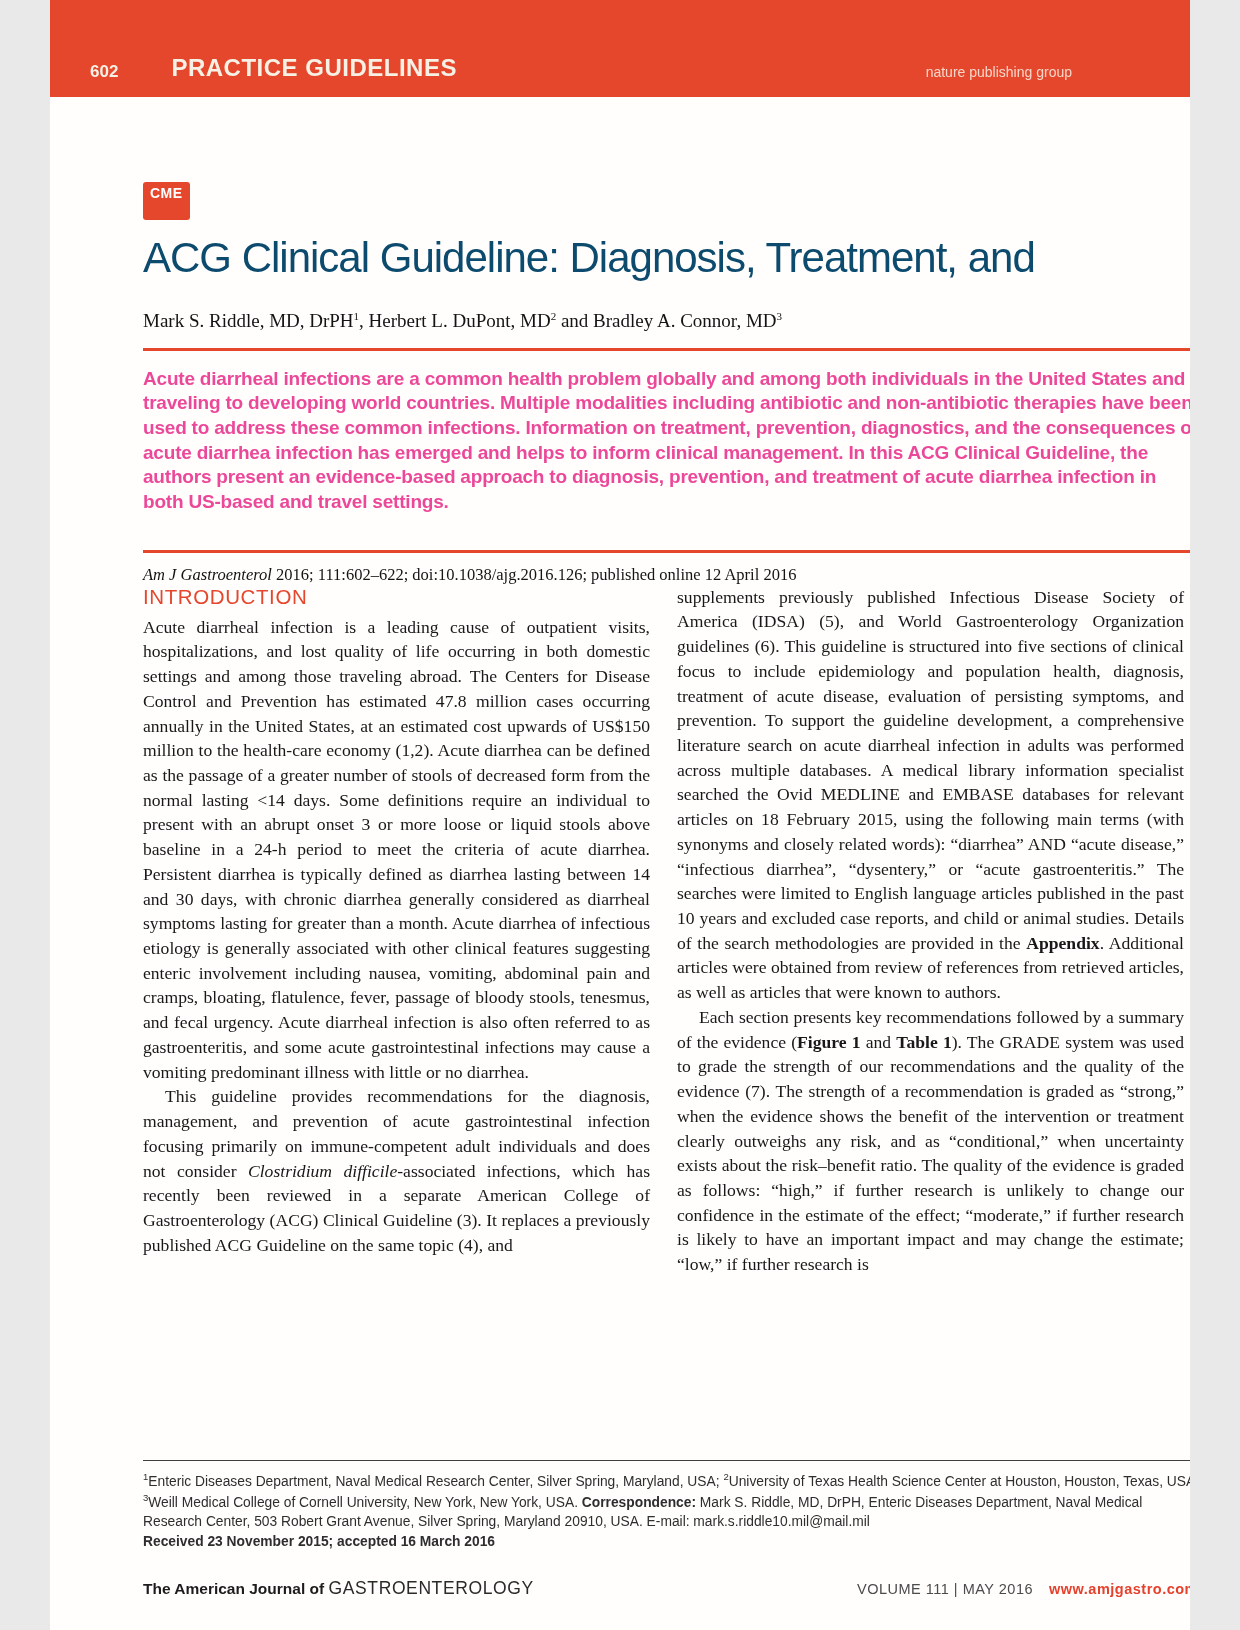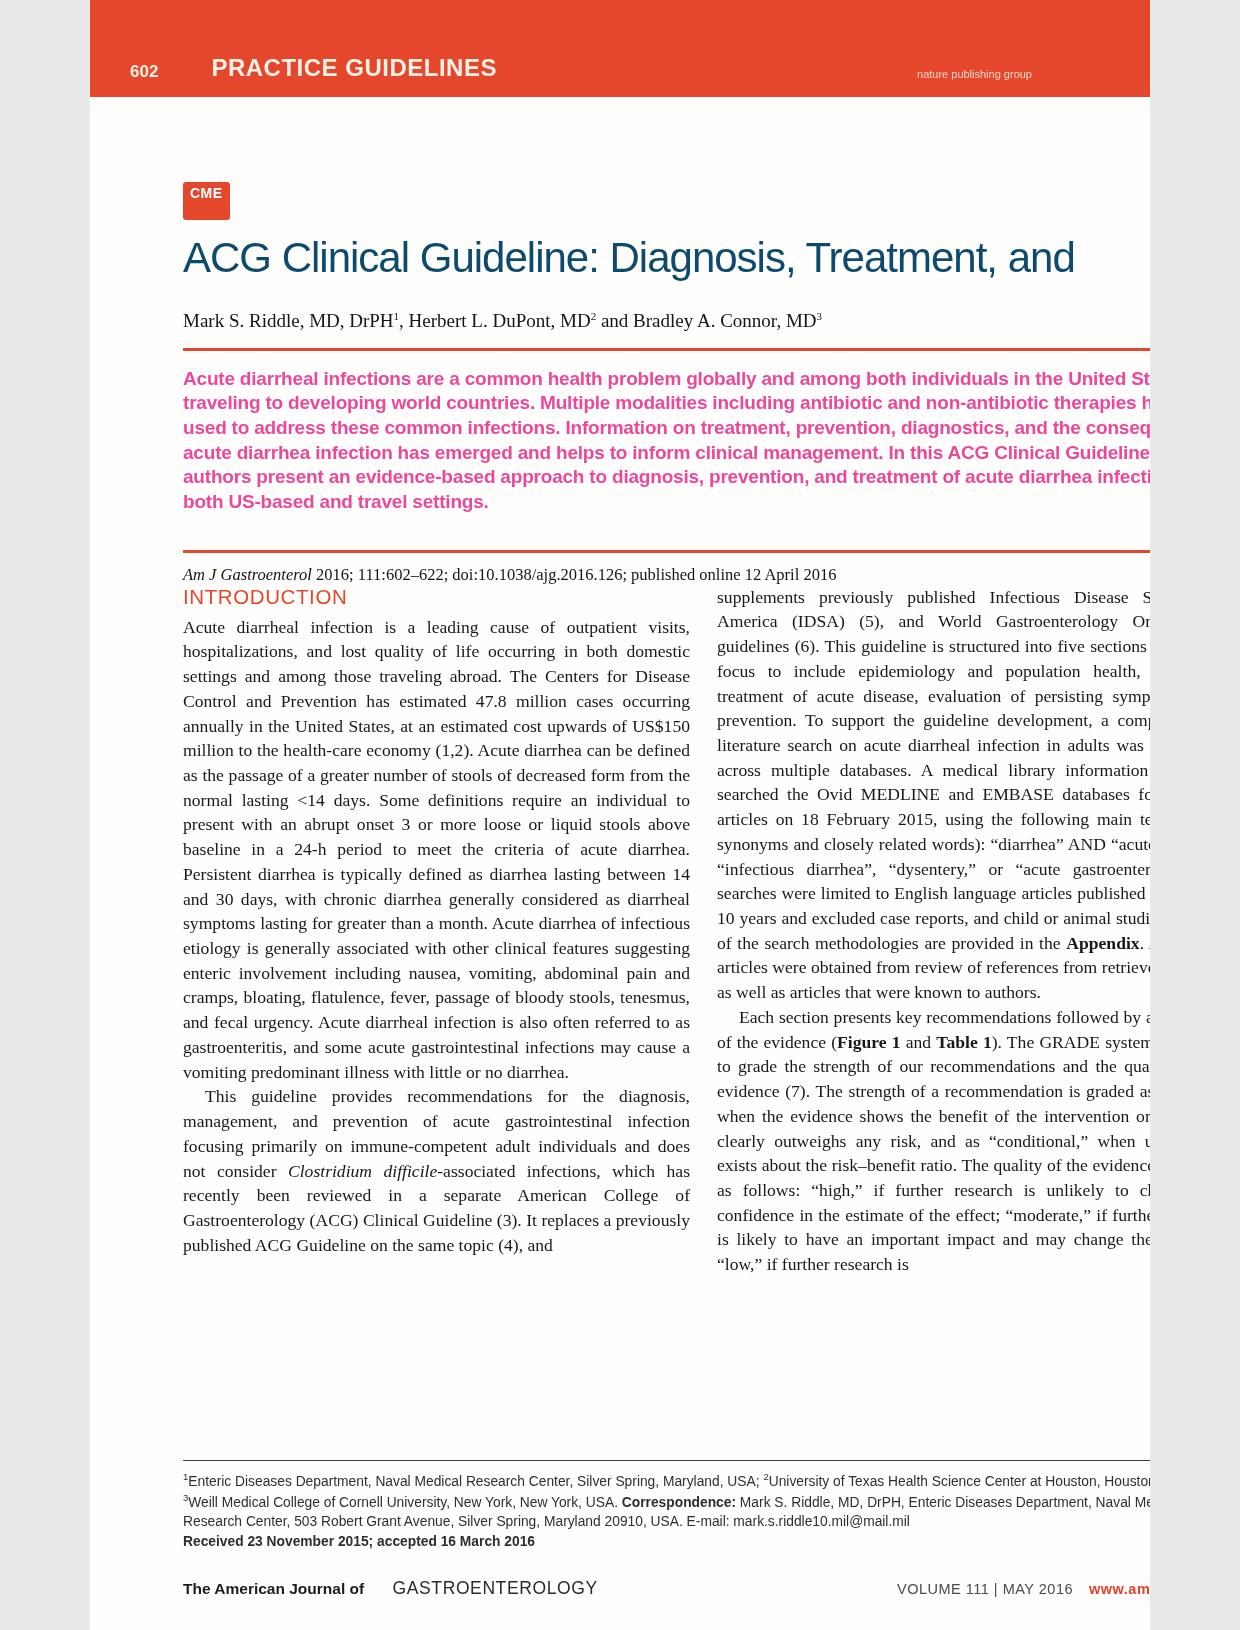--- a/index.html
+++ b/index.html
@@ -1,24 +1,24 @@
 <!DOCTYPE html>
 <html><head>
 <meta charset="utf-8">
 <style>
   html,body{margin:0;padding:0;background:#e9e9e9;}
-  .page{position:relative;width:1060px;height:1630px;margin:0 auto;background:#fffefd;
+  .page{position:relative;width:1140px;height:1630px;margin:0 auto;background:#fffefd;
         font-family:"Liberation Serif",serif;overflow:hidden;}
 
   
   .topbar{height:97px;background:#e5472d;color:#f7f0e4;display:flex;align-items:flex-end;
           box-sizing:border-box;padding:0 118px 17px 40px;font-family:"Liberation Sans",sans-serif;}
   .pagenum{font-size:17px;font-weight:bold;line-height:1;}
   .section{font-size:24px;font-weight:bold;letter-spacing:.5px;margin-left:53px;line-height:1;}
-  .publisher{margin-left:auto;font-size:11px;opacity:.85;line-height:1.1;}
+  .publisher{margin-left:auto;font-size:14px;opacity:.85;line-height:1.1;}
 
   
   .content{width:1055px;margin-left:93px;}
   .cme{display:inline-block;margin-top:85px;background:#e5472d;color:#fff;
        font:bold 14px/1 "Liberation Sans",sans-serif;padding:4px 7px 20px;border-radius:3px;letter-spacing:.5px;}
   h1{font-family:"Liberation Sans",sans-serif;font-weight:400;font-size:42px;line-height:1.22;
      letter-spacing:-1px;color:#0c4a6e;margin:12px 0 8px 0;}
   h1 span{display:block;white-space:nowrap;}
   .authors{font-size:19px;color:#141414;margin:27px 0 0 0;}
   .authors sup{font-size:11px;}
@@ -42,21 +42,21 @@
              line-height:1.42;color:#2e2e2e;}
   .fn{margin:0;}
   .fn sup{font-size:9.5px;}
   .received{font-weight:bold;}
 
   
   .pagefooter{position:absolute;top:1578px;left:93px;width:1055px;display:flex;
               justify-content:space-between;align-items:baseline;
               font-family:"Liberation Sans",sans-serif;}
   .jbold{font-weight:bold;font-size:15.5px;color:#1c1c1c;}
-  .jcaps{font-weight:400;font-size:17.5px;letter-spacing:.6px;color:#2a2a2a;margin-left:24px;}
+  .jcaps{font-weight:400;font-size:17.5px;letter-spacing:.6px;color:#2a2a2a;}
   .volinfo{font-size:14.5px;color:#4b4b4b;letter-spacing:.5px;display:flex;gap:16px;align-items:baseline;}
   .url{color:#e5412d;font-weight:bold;font-size:14.5px;text-decoration:none;cursor:pointer;}
 </style>
 </head>
 <body>
 
 <div class="page">
 
   <header class="topbar">
     <span class="pagenum">602</span>

